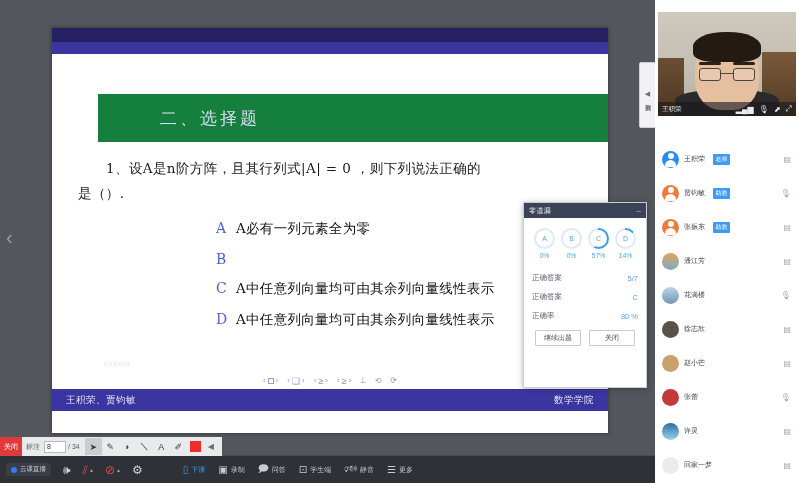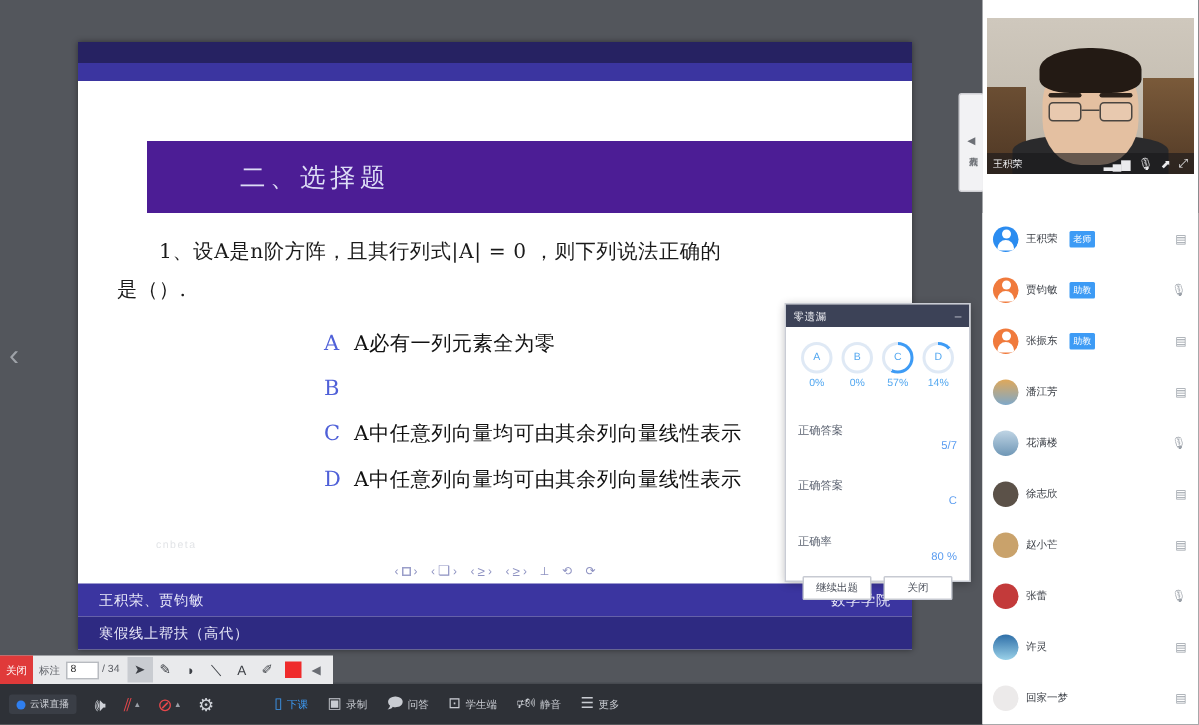--- a/index.html
+++ b/index.html
@@ -13,21 +13,21 @@
 
   
   .stage { position: absolute; left: 0; top: 0; width: 655px; height: 455px; background: #53565c; }
 
   .slide-wrap { position: absolute; left: 52px; top: 28px; width: 556px; height: 405px;
                 background: #ffffff; box-shadow: 0 0 4px rgba(0,0,0,.45); }
 
   .slide-topband { position: absolute; left: 0; top: 0; width: 100%; height: 14px; background: #262262; }
   .slide-topband2 { position: absolute; left: 0; top: 14px; width: 100%; height: 12px; background: #3b35a0; }
   .title-bar { position: absolute; left: 46px; top: 66px; width: 510px; height: 48px;
-               background: #4c1d95; display: flex; align-items: center; }
+               background: #15803d; display: flex; align-items: center; }
   .title-bar .t { color: #dcdcf5; font-size: 17px; letter-spacing: 3px;
                   font-family: "DejaVu Serif", "Liberation Serif", serif; padding-left: 62px; }
 
   .q-body { position: absolute; left: 0; top: 128px; width: 100%; padding: 0 26px; }
   .q-line { color: #1a1a1a; font-size: 13.5px; line-height: 25px; letter-spacing: .4px;
             font-family: "DejaVu Serif", "Liberation Serif", serif; }
   .q-line .ind { padding-left: 28px; }
   .opts { margin-top: 14px; padding-left: 138px; }
   .opt { display: flex; align-items: baseline; gap: 8px; margin-bottom: 13px; }
   .opt .ltr { color: #4f60d8; font-size: 14px; font-family: "DejaVu Serif","Liberation Serif",serif; width: 12px; }
@@ -68,21 +68,21 @@
   .poll-bd { padding: 10px 8px 8px; }
   .rings { display: flex; justify-content: space-between; padding: 0 2px; }
   .ring-wrap { display: flex; flex-direction: column; align-items: center; gap: 3px; }
   .ring { width: 21px; height: 21px; border-radius: 50%; position: relative;
           display: flex; align-items: center; justify-content: center; }
   .ring .lbl { font-size: 7px; color: #54a8f0; z-index: 2; }
   .pct { font-size: 7px; color: #54a8f0; }
   .rows { margin-top: 14px; }
   .prow { display: flex; justify-content: space-between; align-items: center; margin-bottom: 9px; }
   .prow .k { font-size: 7.5px; color: #5d6472; }
-  .prow .v { font-size: 7.5px; color: #5a9cf0; margin-top: 19px; }
+  .prow .v { font-size: 7.5px; color: #5a9cf0; }
   .pbtns { display: flex; gap: 8px; margin-top: 8px; justify-content: center; }
   .pbtn { width: 46px; height: 16px; border: 1px solid #c7cad2; background: #fff;
           display: flex; align-items: center; justify-content: center;
           font-size: 7px; color: #4a4f5a; border-radius: 1px; }
 
   
   .annot { position: absolute; left: 0; top: 437px; height: 19px; width: 222px;
            background: #e9eaec; display: flex; align-items: center; }
   .annot .closebtn { width: 22px; height: 19px; background: #e03a3a; color: #fff;
            font-size: 7px; display: flex; align-items: center; justify-content: center; }
@@ -222,23 +222,20 @@
         <span class="grp">‹<span class="rot">≥</span>›</span>
         <span class="grp">⟂</span>
         <span class="grp">⟲</span>
         <span class="grp">⟳</span>
       </div>
 
       <div class="slide-foot1">
         <span>王积荣、贾钧敏</span>
         <span>数学学院</span>
       </div>
-      <div class="slide-foot2">
-        <span>寒假线上帮扶（高代）</span>
-      </div>
     </div>
 
     <div class="side-tab">
       <span class="ar">◀</span>
       <span class="c">节点列表</span>
     </div>
 
     <div class="poll">
       <div class="poll-hd">
         <span class="ttl">零遗漏</span>

